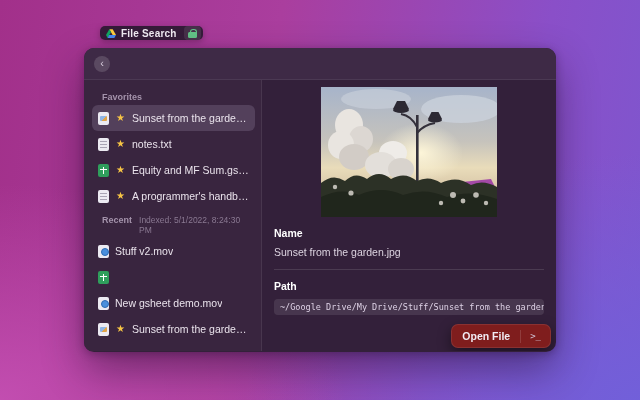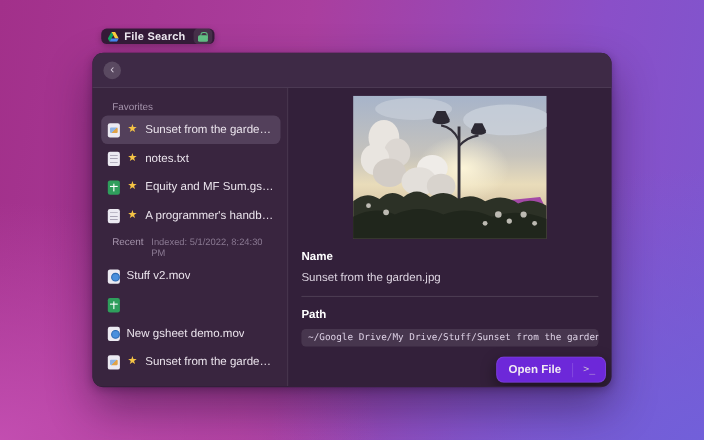--- a/index.html
+++ b/index.html
@@ -8,21 +8,21 @@
     font-family:"Liberation Sans", sans-serif;
     position:relative;
     background:
       radial-gradient(90% 90% at 0% 100%, rgba(196,79,178,.95) 0%, rgba(196,79,178,0) 60%),
       radial-gradient(95% 95% at 100% 100%, rgba(113,96,218,.95) 0%, rgba(113,96,218,0) 65%),
       linear-gradient(100deg, #a2308a 0%, #aa3e9e 40%, #8a4fc8 78%, #7d57cf 100%);
   }
 
   
   .badge {
-    position:absolute; left:92px; top:26px; height:14px;
+    position:absolute; left:100px; top:26px; height:14px;
     display:flex; align-items:center;
     background:rgba(38,24,44,.88); border-radius:5px;
     box-shadow:0 2px 6px rgba(0,0,0,.25);
   }
   .badge-main { display:flex; align-items:center; gap:5px; padding:0 7px 0 6px; }
   .badge-label { color:#f2edf4; font-size:10px; font-weight:700; letter-spacing:.2px; }
   .badge-lock-seg {
     height:14px; margin:2px 2px 2px 0; padding:0 4px;
     display:flex; align-items:center;
     background:rgba(255,255,255,.09); border-radius:4px;
@@ -62,21 +62,21 @@
 
   .win-body { display:flex; height:271px; }
 
   
   .sidebar {
     width:178px; flex:none; background:#39253f;
     border-right:1px solid rgba(255,255,255,.08);
     padding:6px 6px 0 8px; overflow:hidden;
   }
   .sec-head { display:flex; align-items:baseline; gap:7px; margin:6px 2px 3px 2px; }
-  .sec-label { color:#a493ab; font-size:9px; font-weight:400;padding-left:8px; }
+  .sec-label { color:#a493ab; font-size:9px; font-weight:700;padding-left:8px; }
   .sec-meta  { color:#8a7992; font-size:8.5px; }
   .row {
     display:flex; align-items:center; gap:6px;
     height:26px; padding:0 6px; border-radius:6px;
     color:#eae3ec; font-size:10.5px; cursor:default; white-space:nowrap; overflow:hidden;
   }
   .row.selected { background:#53405b; }
   .row .name { overflow:hidden; text-overflow:ellipsis; }
   .star { color:#f6c445; font-size:10px; width:11px; flex:none; text-align:center; line-height:1; }
 
@@ -111,21 +111,21 @@
   .code {
     margin-top:7px; background:rgba(255,255,255,.10); border-radius:4px;
     padding:3px 6px; font-family:"DejaVu Sans Mono", monospace;
     font-size:8.5px; color:#ded2e6; white-space:nowrap; overflow:hidden;
   }
 
   
   .open-btn {
     position:absolute; right:5px; bottom:3px;
     display:flex; align-items:center;
-    background:#6d28d9; border:1px solid rgba(255,255,255,.09);
+    background:#7f1d1d; border:1px solid rgba(255,255,255,.09);
     border-radius:7px; box-shadow:0 5px 14px rgba(0,0,0,.45); cursor:pointer;
   }
   .open-label { padding:5px 10px; color:#f1ebf3; font-size:10.5px; font-weight:700; }
   .open-sep { width:1px; height:13px; background:rgba(255,255,255,.14); }
   .open-key {
     padding:5px 9px; color:#cfc4d6; font-size:9px;
     font-family:"DejaVu Sans Mono", monospace;
   }
 </style>
 </head>

